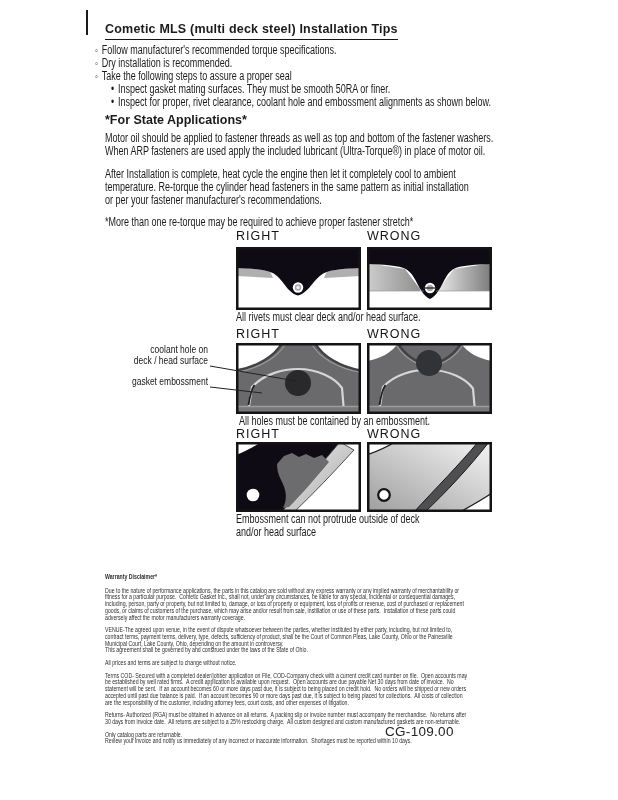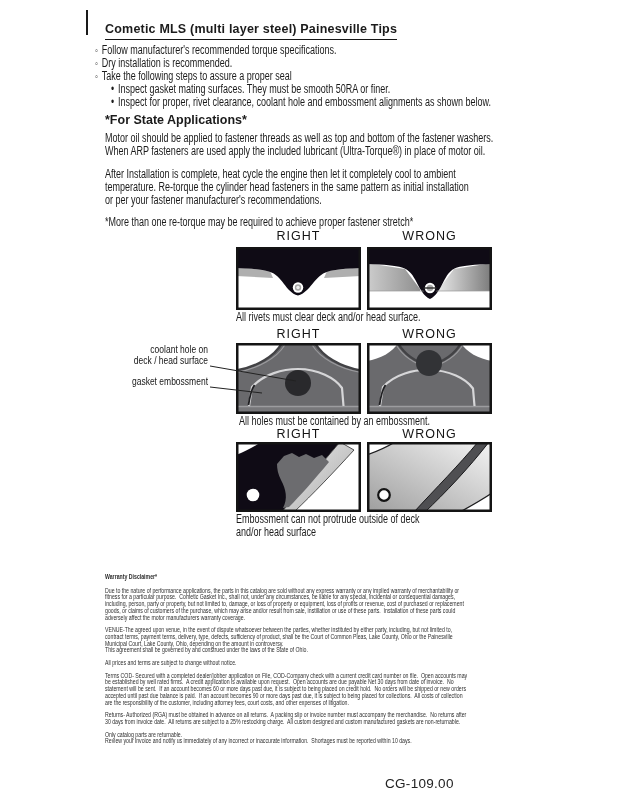--- a/index.html
+++ b/index.html
@@ -8,41 +8,41 @@
   .abs{position:absolute;}
   .cond{transform:scaleX(0.75);transform-origin:0 0;}
   .pre{white-space:pre;}
   .title{font-size:12.5px;font-weight:bold;display:inline-block;
          border-bottom:1.6px solid #151515;padding-bottom:3px;letter-spacing:0.2px;}
   .body-text{font-size:12px;line-height:13px;}
   .bullet-row{display:flex;gap:5px;font-size:12px;line-height:13px;}
   .bullet-glyph{font-size:11px;line-height:13px;}
   .sub-glyph{font-size:12px;line-height:13px;}
   .sect-head{font-size:12.5px;font-weight:bold;}
-  .fig-label{width:125px;text-align:center;font-size:12.5px;letter-spacing:1px;color:#141414;}
+  .fig-label{width:125px;text-align:left;font-size:12.5px;letter-spacing:1px;color:#141414;}
   .caption{font-size:12px;line-height:12.5px;}
   .ann{width:130px;text-align:right;font-size:10px;line-height:10.5px;
        transform:scaleX(0.85);transform-origin:100% 0;color:#161616;}
   .fine{font-size:6.5px;line-height:6.7px;margin:0 0 6px 0;color:#2e2e2e;
         transform:scaleX(0.8);transform-origin:0 0;}
   .fine-head{font-weight:bold;margin-bottom:7px;}
   .footer-code{font-size:13.5px;color:#222;letter-spacing:0.3px;}
   .corner-mark{width:2px;height:25px;background:#1a1a1a;}
   .leader{pointer-events:none;z-index:5;}
   svg{display:block;}
 </style>
 </head>
 <body>
 
 <div class="page">
 
   <div class="abs corner-mark" style="left:86px;top:10px;"></div>
 
   <div class="abs" style="left:105px;top:19px;">
-    <span class="title">Cometic MLS (multi layer steel) Painesville Tips</span>
+    <span class="title">Cometic MLS (multi deck steel) Installation Tips</span>
   </div>
 
   <div class="abs cond" style="left:95px;top:44px;">
     <div class="bullet-row">
       <span class="bullet-glyph">◦</span>
       <span>Follow manufacturer's recommended torque specifications.</span>
     </div>
     <div class="bullet-row">
       <span class="bullet-glyph">◦</span>
       <span>Dry installation is recommended.</span>
@@ -226,15 +226,15 @@
 be established by well rated firms.  A credit application is available upon request.  Open accounts are due payable Net 30 days from date of invoice.  No
 statement will be sent.  If an account becomes 60 or more days past due, it is subject to being placed on credit hold.  No orders will be shipped or new orders
 accepted until past due balance is paid.  If an account becomes 90 or more days past due, it is subject to being placed for collections.  All costs of collection
 are the responsibility of the customer, including attorney fees, court costs, and other expenses of litigation.</div>
     <div class="fine pre">Returns- Authorized (RGA) must be obtained in advance on all returns.  A packing slip or invoice number must accompany the merchandise.  No returns after
 30 days from invoice date.  All returns are subject to a 25% restocking charge.  All custom designed and custom manufactured gaskets are non-returnable.</div>
     <div class="fine pre">Only catalog parts are returnable.
 Review your invoice and notify us immediately of any incorrect or inaccurate information.  Shortages must be reported within 10 days.</div>
   </div>
 
-  <div class="abs footer-code" style="left:385px;top:776px;">CG-109.00</div>
+  <div class="abs footer-code" style="left:385px;top:724px;">CG-109.00</div>
 
 </div>
 
 </body></html>

